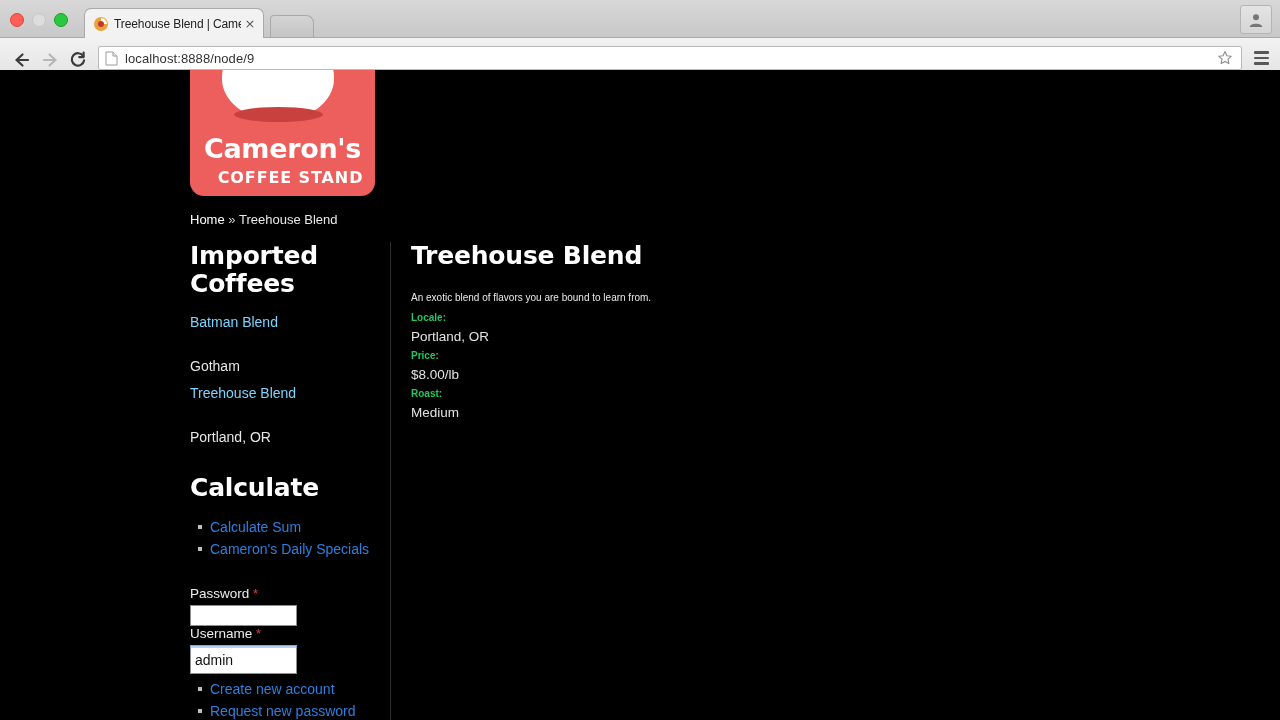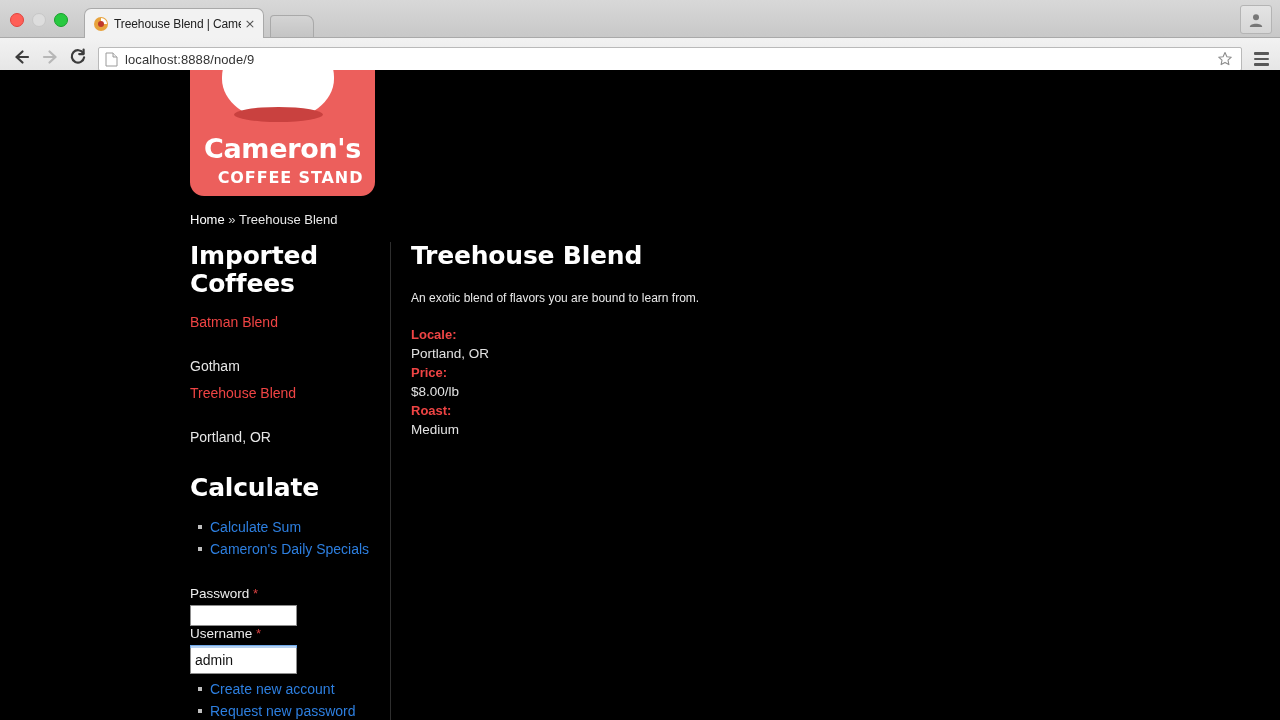--- a/index.html
+++ b/index.html
@@ -122,22 +122,22 @@
     display: flex;
     align-items: center;
     justify-content: center;
   }
 
   .toolbar {
     height: 34px;
     background: linear-gradient(#f2f2f2, #e6e6e6);
     border-bottom: 1px solid #b2b2b2;
     display: flex;
-    align-items: flex-end;
-    padding: 0 8px;
+    align-items: flex-start;
+    padding: 8px 8px;
     box-sizing: border-box;
   }
   .nav-btn {
     width: 28px;
     height: 28px;
     display: flex;
     align-items: center;
     justify-content: center;
     flex: 0 0 28px;
   }
@@ -308,21 +308,21 @@
     font-weight: bold;
     color: #ffffff;
     font-family: "DejaVu Sans", sans-serif;
     letter-spacing: -0.2px;
     line-height: 28px;
   }
   .block { margin-bottom: 26px; }
   .coffee-list { }
   .coffee-list .item { margin-bottom: 6px; }
   .coffee-list a {
-    color: #ef4444;
+    color: #7dd3fc;
     font-size: 14px;
     text-decoration: none;
     display: block;
     line-height: 20px;
   }
   .coffee-list .locale {
     color: #e6e6e6;
     font-size: 14px;
     line-height: 21px;
     margin-top: 24px;
@@ -436,30 +436,29 @@
   h1.node-title {
     margin: 0 0 18px 0;
     font-size: 25px;
     font-weight: bold;
     color: #ffffff;
     font-family: "DejaVu Sans", sans-serif;
     letter-spacing: -0.2px;
     line-height: 28px;
   }
   .node-body {
-    font-size: 12px;
+    font-size: 10px;
     color: #e9e9e9;
     line-height: 20px;
-    margin-bottom: 17px;
   }
   .field-row { line-height: 19px; }
   .field-label {
-    font-size: 13px;
+    font-size: 10px;
     font-weight: bold;
-    color: #ef4444;
+    color: #22c55e;
   }
   .field-value {
     font-size: 13.5px;
     color: #e2e2e2;
   }
 </style>
 </head>
 <body>
 
 <div class="browser">

